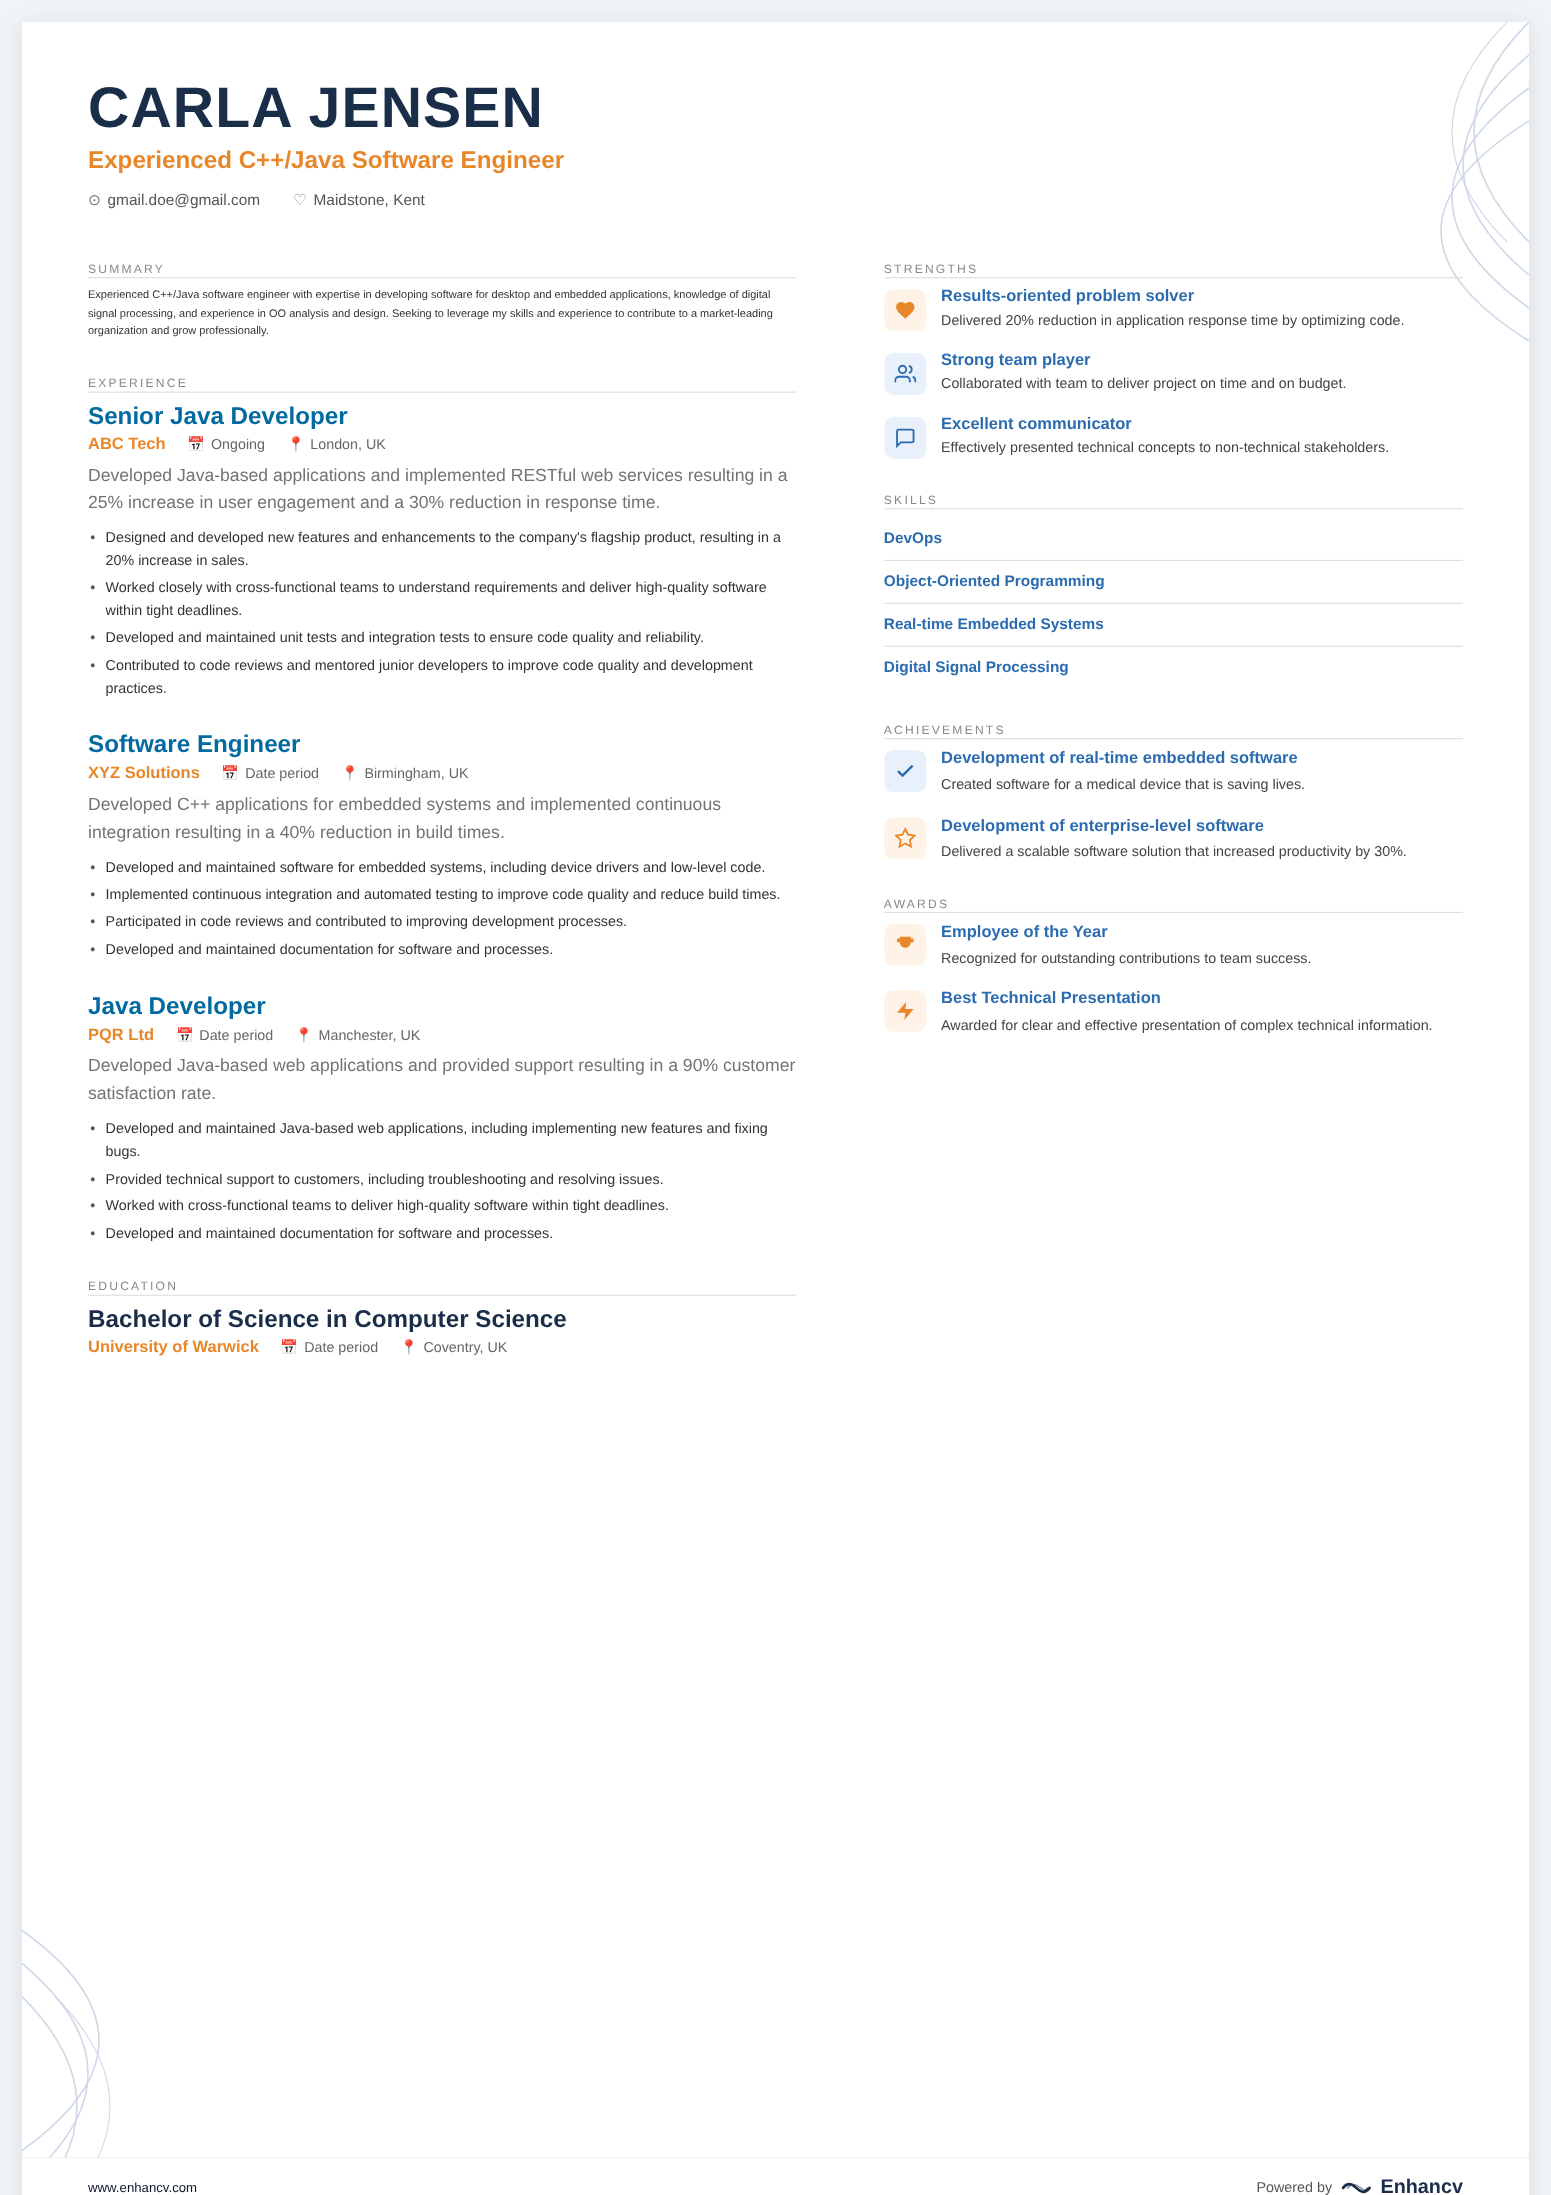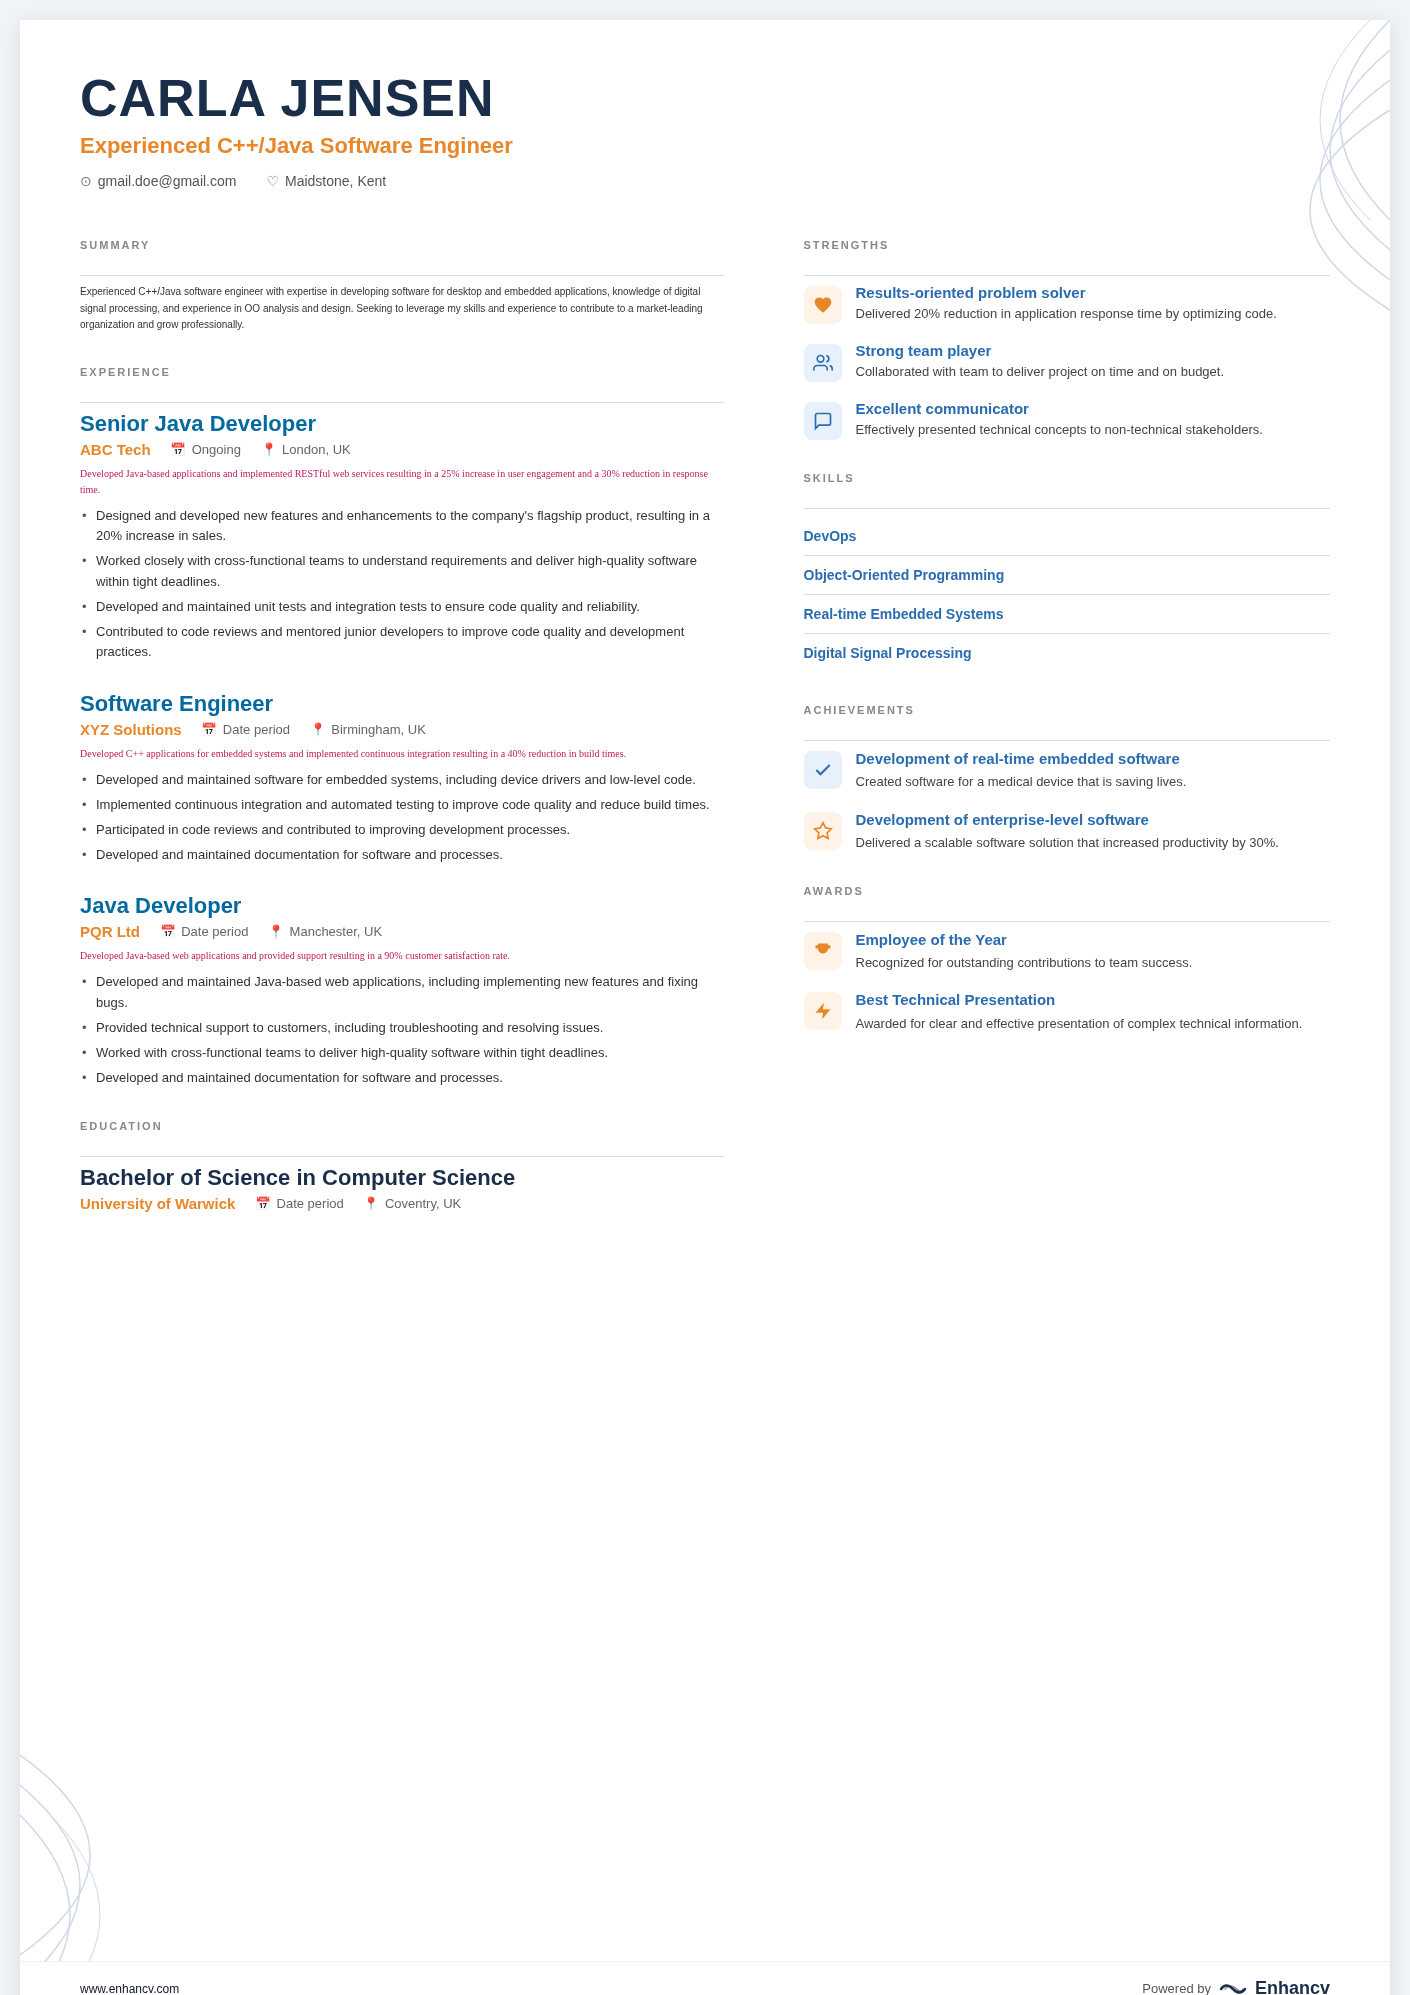--- a/index.html
+++ b/index.html
@@ -97,26 +97,26 @@
       flex: 0 0 45%;
       padding: 20px 60px 40px 30px;
     }
 
     
     .section {
       margin-bottom: 32px;
     }
     .section-title {
       font-size: 11px;
-      font-weight: 700;
+      font-weight: 400;
       color: #888;
       letter-spacing: 2px;
       text-transform: uppercase;
       margin-bottom: 8px;
-      padding-bottom: 24px;
+      padding-bottom: 1px;
       border-bottom: 1.5px solid #ddd;
     }
 
     
     .summary-text {
       font-size: 10px;
       color: #333;
       line-height: 1.65;
     }
 
@@ -149,25 +149,24 @@
       color: #666;
     }
     .exp-location {
       display: flex;
       align-items: center;
       gap: 5px;
       font-size: 13px;
       color: #666;
     }
     .exp-desc {
-      font-size: 10px;
-      color: #be185d;
+      font-size: 16px;
+      color: #737373;
       line-height: 1.6;
       margin-bottom: 8px;
-      font-family: Liberation Serif, serif;
     }
     .exp-bullets {
       list-style: none;
       padding: 0;
     }
     .exp-bullets li {
       font-size: 13px;
       color: #333;
       line-height: 1.6;
       padding-left: 16px;

